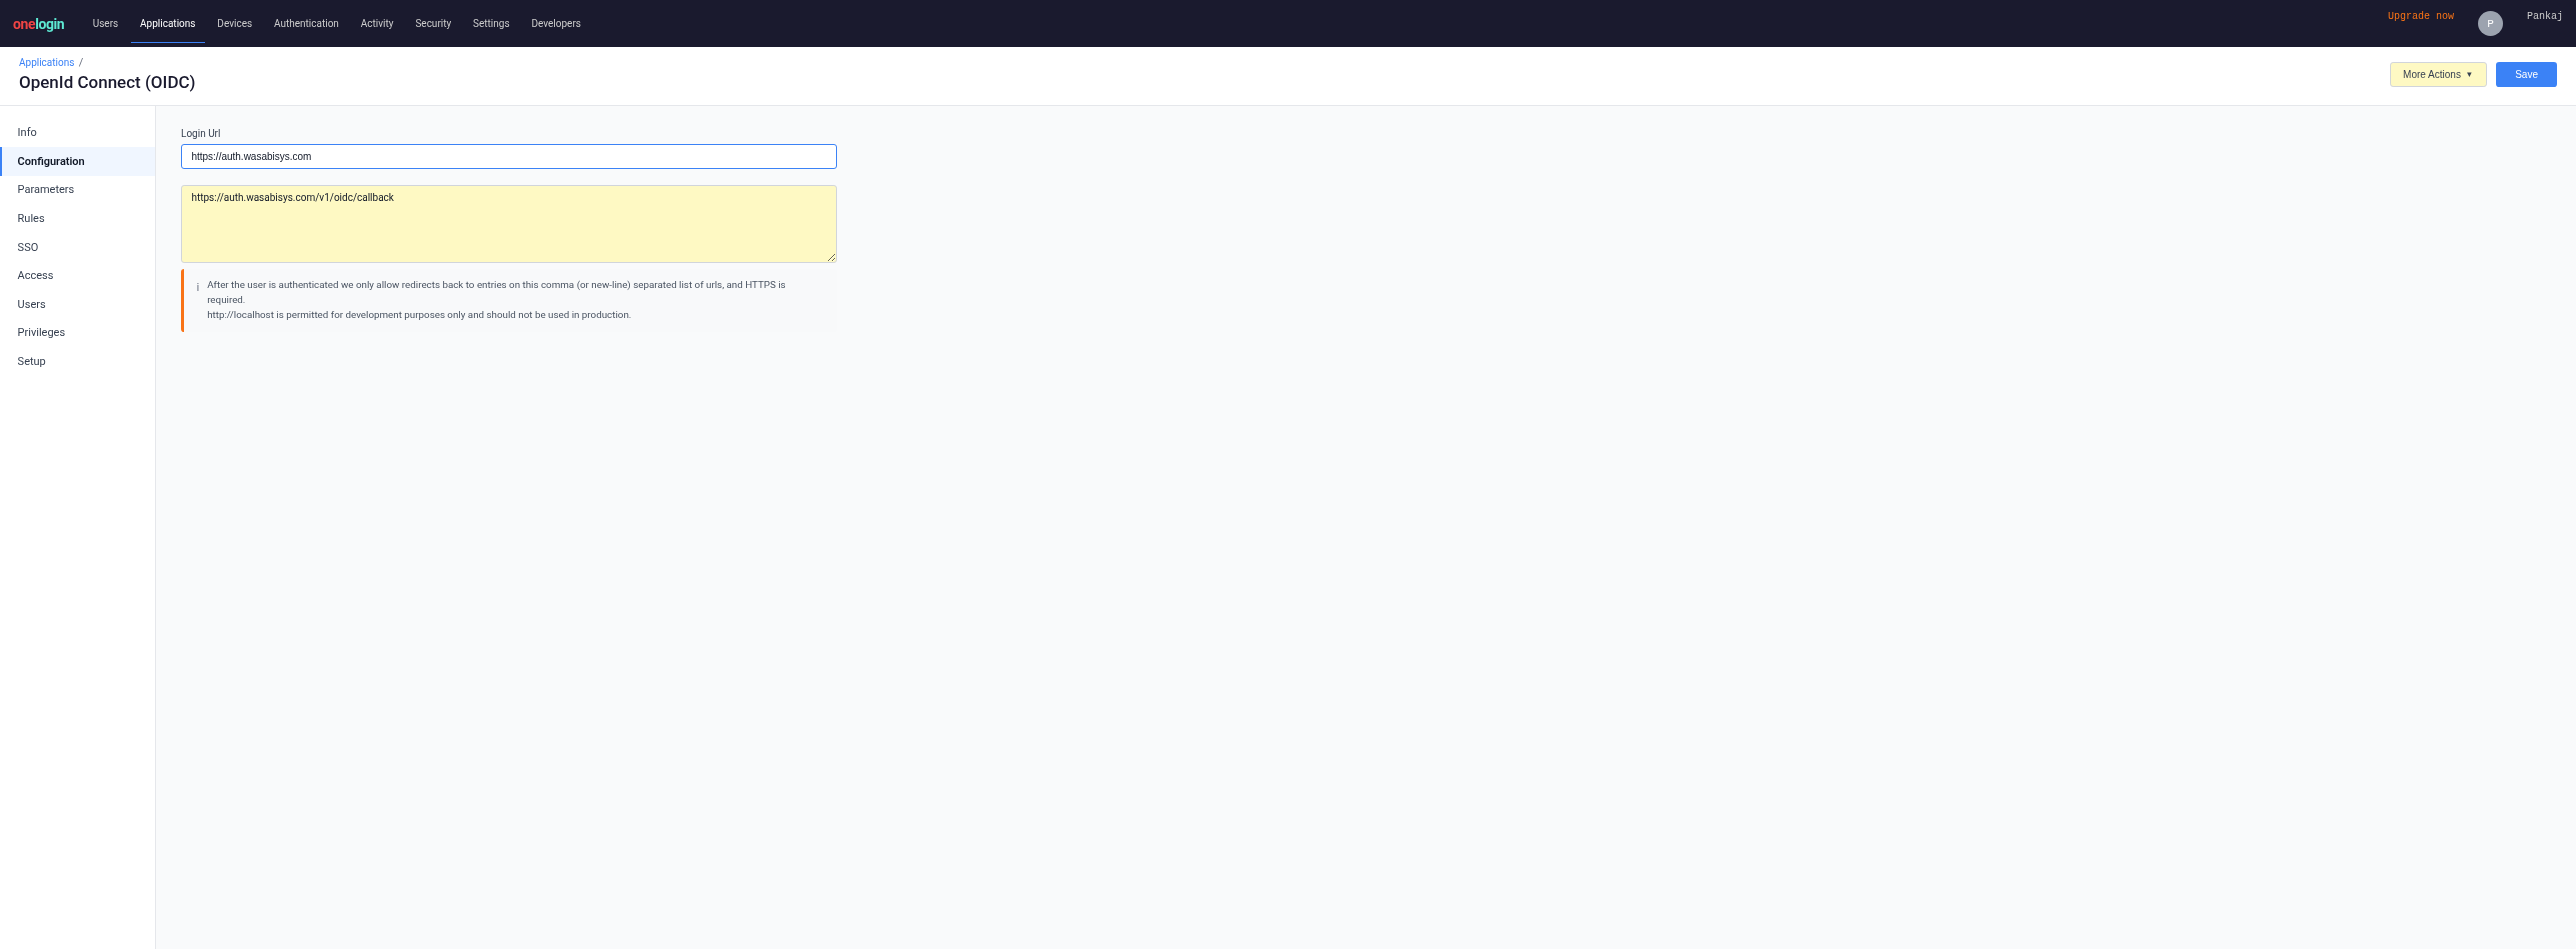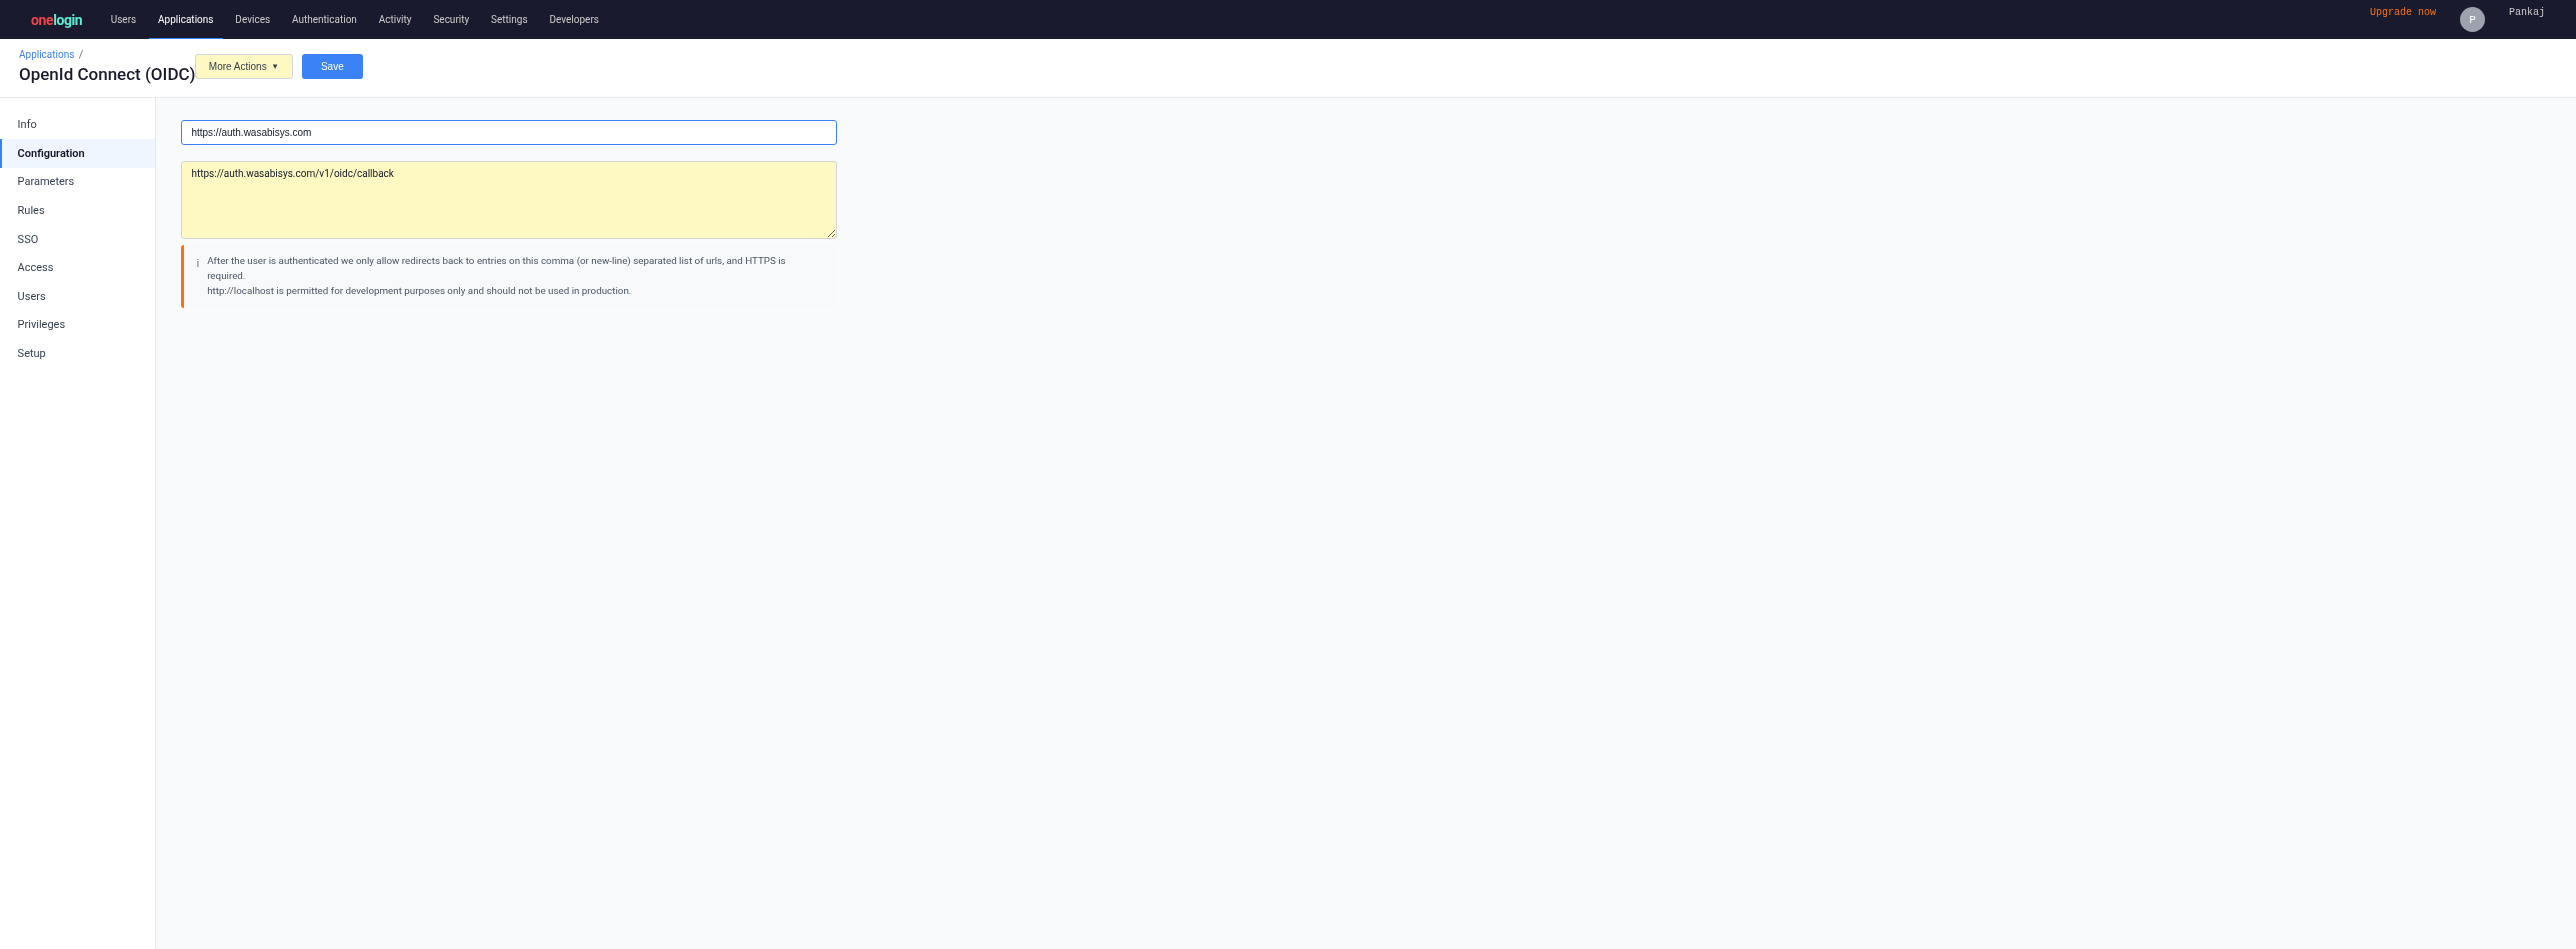--- a/index.html
+++ b/index.html
@@ -13,22 +13,22 @@
       background: #f5f5f5;
       color: #333;
       font-size: 11px;
     }
 
     
     .navbar {
       background: #1a1a2e;
       display: flex;
       align-items: center;
-      height: 39px;
-      padding: 0 31px;
+      height: 47px;
+      padding: 0 13px;
       gap: 19px;
     }
 
     .navbar-logo {
       color: white;
       font-size: 14px;
       font-weight: bold;
       letter-spacing: -0.4px;
       white-space: nowrap;
       display: flex;
@@ -95,21 +95,21 @@
       cursor: pointer;
     }
 
     
     .page-header {
       background: white;
       border-bottom: 0.8px solid #e5e7eb;
       padding: 9.4px 19px 12.5px;
       display: flex;
       align-items: center;
-      justify-content: flex-start;
+      justify-content: space-between;
     }
 
     .breadcrumb-area {
       display: flex;
       flex-direction: column;
       gap: 3.1px;
     }
 
     .breadcrumb {
       font-size: 10px;
@@ -323,20 +323,21 @@
     <div class="sidebar-item">SSO</div>
     <div class="sidebar-item">Access</div>
     <div class="sidebar-item">Users</div>
     <div class="sidebar-item">Privileges</div>
     <div class="sidebar-item">Setup</div>
   </aside>
 
   <main class="content-area">
 
     <div class="form-group">
+      <label class="form-label">Login Url</label>
       <input type="text" class="form-input" value="https://auth.wasabisys.com" style="">
     </div>
 
     <div class="form-group">
       <textarea class="form-textarea" style="">https://auth.wasabisys.com/v1/oidc/callback</textarea>
 
       <div class="info-box">
         <span class="info-icon">ℹ</span>
         <div class="info-text">
           <span>After the user is authenticated we only allow redirects back to entries on this comma (or new-line) separated list of urls, and HTTPS is required.</span><br>

